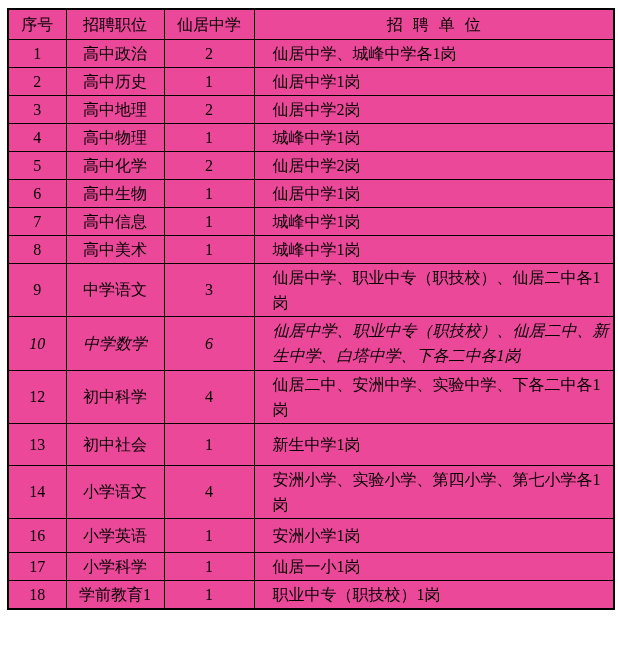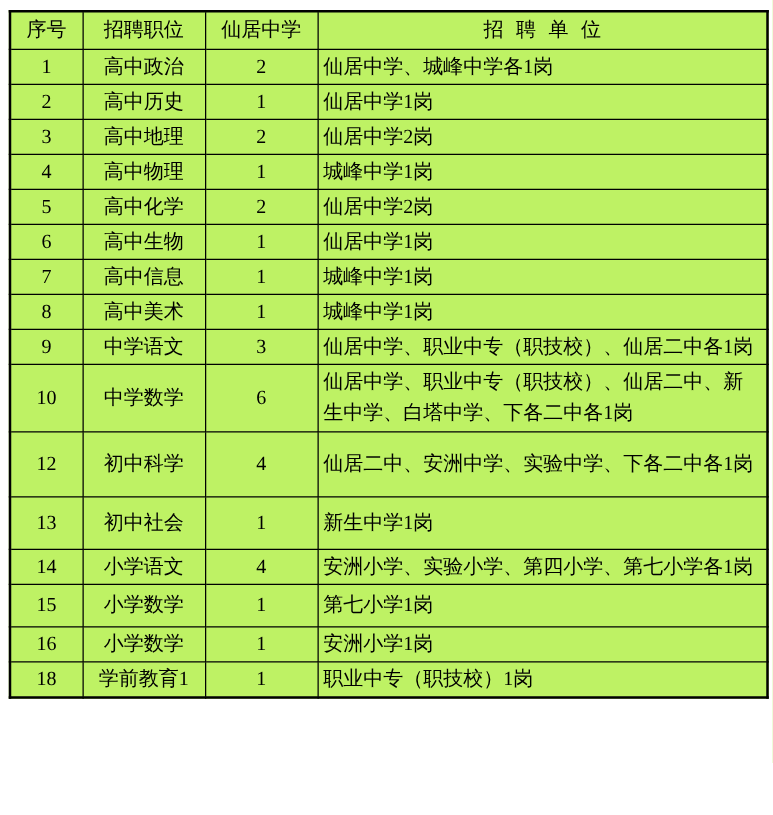--- a/index.html
+++ b/index.html
@@ -14,50 +14,50 @@
     color: #000000;
   }
   .doc {
     padding: 8px 0 0 7px;
   }
   table.recruit {
     border-collapse: collapse;
     table-layout: fixed;
     width: 606px;
     border: 2px solid #000000;
-    background: #bef264;
+    background: #ec4899;
   }
   th, td {
     border: 1px solid #000000;
     font-size: 16px;
     font-weight: normal;
     line-height: 25px;
     overflow: hidden;
     padding: 0;
     vertical-align: middle;
   }
   col.c-no       { width: 58px; }
   col.c-position { width: 98px; }
   col.c-count    { width: 90px; }
   col.c-units    { width: 360px; }
 
   thead tr { height: 30px; }
   tbody tr { height: 28px; }
-  tbody tr:nth-child(10) { height: 54px; }
+  tbody tr:nth-child(10) { height: 54px; font-style: italic; }
   tbody tr:nth-child(11) { height: 52px; }
   tbody tr:nth-child(12) { height: 42px; }
   tbody tr:nth-child(14) { height: 34px; }
 
   th { text-align: center; }
   th.h-units { word-spacing: 6px; }
 
   td.no, td.position, td.count { text-align: center; }
   td.units {
     text-align: left;
-    padding: 1px 3px 1px 4px;
+    padding: 1px 3px 1px 18px;
     word-break: break-all;
   }
 </style>
 </head>
 <body>
 
 <div class="doc">
   <table class="recruit">
     <colgroup>
       <col class="c-no">
@@ -146,30 +146,30 @@
           <td class="count">1</td>
           <td class="units">新生中学1岗</td>
         </tr>
         <tr>
           <td class="no">14</td>
           <td class="position">小学语文</td>
           <td class="count">4</td>
           <td class="units">安洲小学、实验小学、第四小学、第七小学各1岗</td>
         </tr>
         <tr>
-          <td class="no">15</td>
-          <td class="position">小学数学</td>
+          <td class="no">16</td>
+          <td class="position">小学英语</td>
           <td class="count">1</td>
-          <td class="units">第七小学1岗</td>
+          <td class="units">安洲小学1岗</td>
         </tr>
         <tr>
-          <td class="no">16</td>
-          <td class="position">小学数学</td>
+          <td class="no">17</td>
+          <td class="position">小学科学</td>
           <td class="count">1</td>
-          <td class="units">安洲小学1岗</td>
+          <td class="units">仙居一小1岗</td>
         </tr>
         <tr>
           <td class="no">18</td>
           <td class="position">学前教育1</td>
           <td class="count">1</td>
           <td class="units">职业中专（职技校）1岗</td>
         </tr>
       </tbody>
   </table>
 </div>

